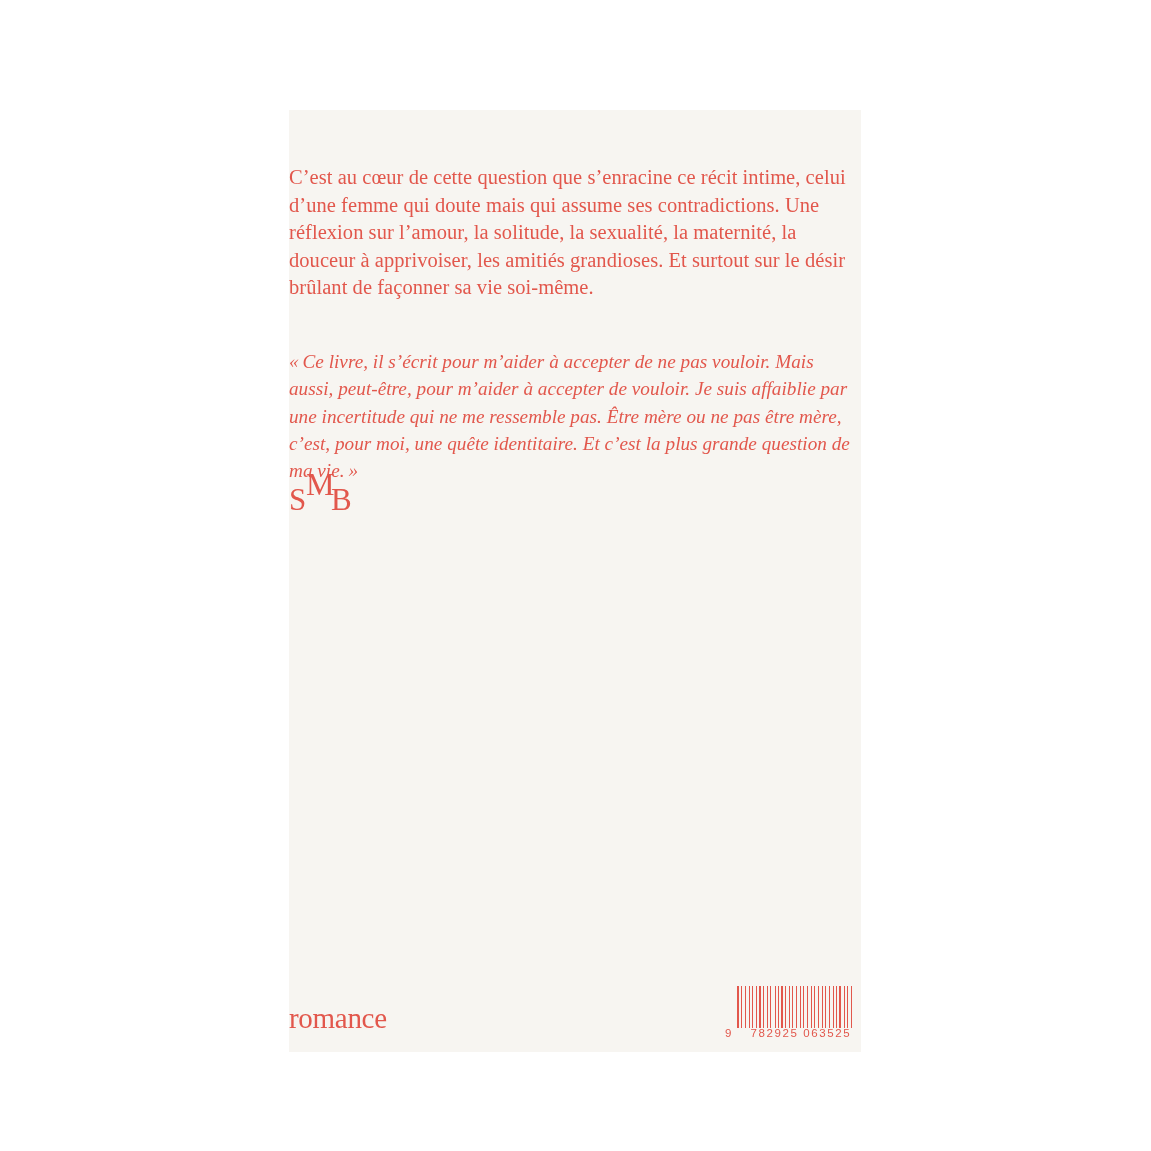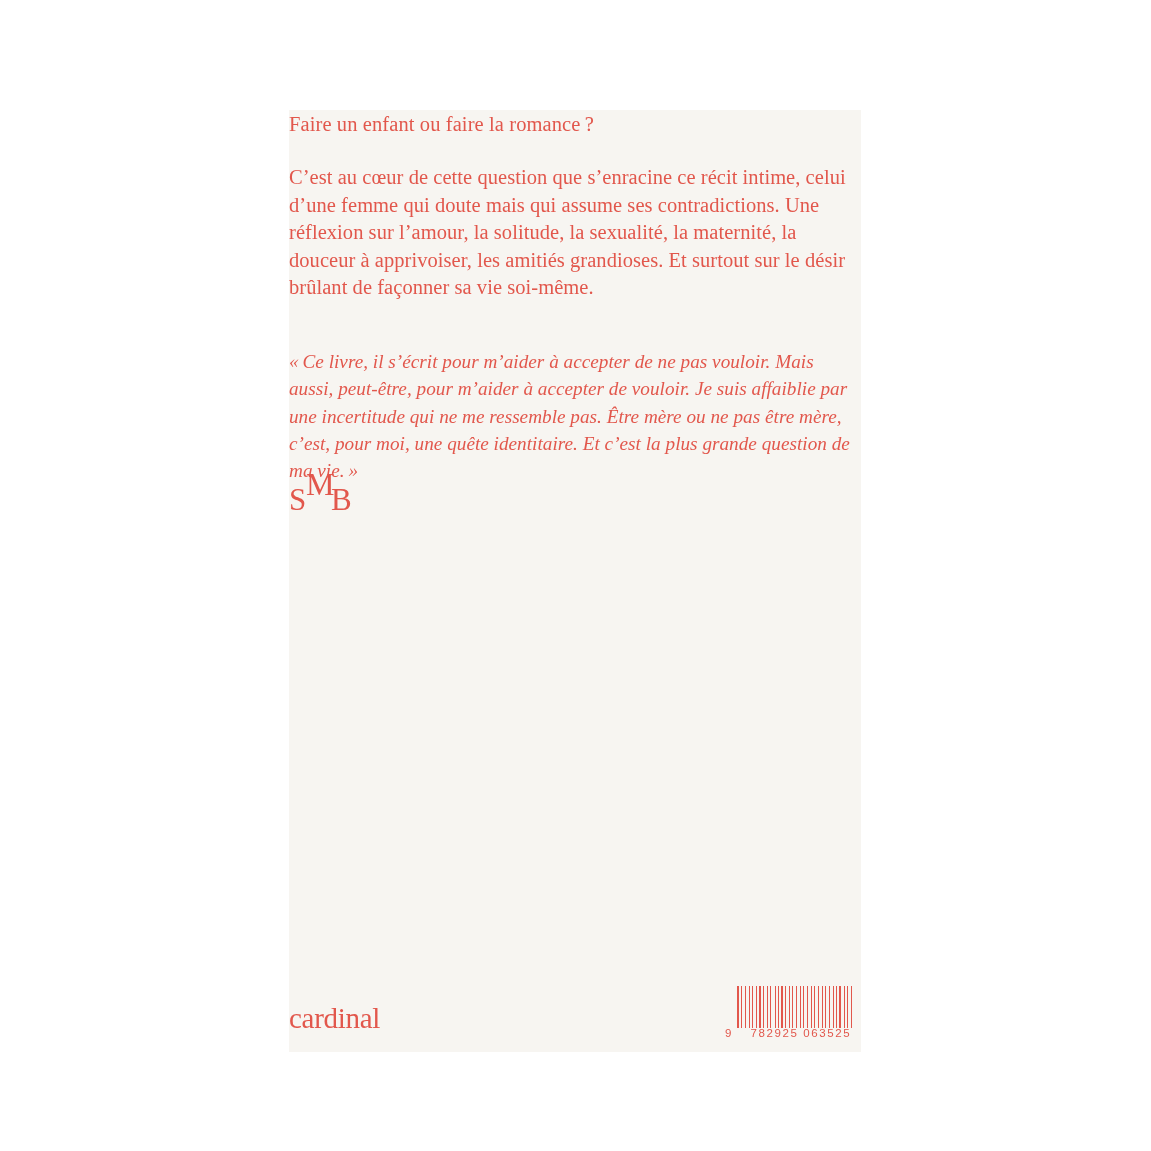--- a/index.html
+++ b/index.html
@@ -147,33 +147,32 @@
     letter-spacing: 1.6px;
     white-space: nowrap;
   }
 </style>
 </head>
 <body>
 
 <div class="book-back">
   <div class="content">
 
-    <div class="headline">Faire un enfant ou faire la romance ?</div>
 
     <div class="body-text">C’est au cœur de cette question que s’enracine ce récit intime, celui d’une femme qui doute mais qui assume ses contradictions. Une réflexion sur l’amour, la solitude, la sexualité, la maternité, la douceur à apprivoiser, les amitiés grandioses. Et surtout sur le désir brûlant de façonner sa vie soi-même.</div>
 
     <div class="quote">« Ce livre, il s’écrit pour m’aider à accepter de ne pas vouloir. Mais aussi, peut-être, pour m’aider à accepter de vouloir. Je suis affaiblie par une incertitude qui ne me ressemble pas. Être mère ou ne pas être mère, c’est, pour moi, une quête identitaire. Et c’est la plus grande question de ma vie. »</div>
 
     <div class="author-mark">
       <span class="s">S</span>
       <span class="m">M</span>
       <span class="b">B</span>
     </div>
 
-    <div class="publisher">cardinal</div>
+    <div class="publisher">romance</div>
 
     <div class="barcode-wrap">
       <div class="barcode" id="barcode-bars">
           <span class="bar" style="width: 3px;"></span>
           <span class="bar" style="width: 1px; background: transparent;"></span>
           <span class="bar" style="width: 1px;"></span>
           <span class="bar" style="width: 2px; background: transparent;"></span>
           <span class="bar" style="width: 1px;"></span>
           <span class="bar" style="width: 3px; background: transparent;"></span>
           <span class="bar" style="width: 1px;"></span>

